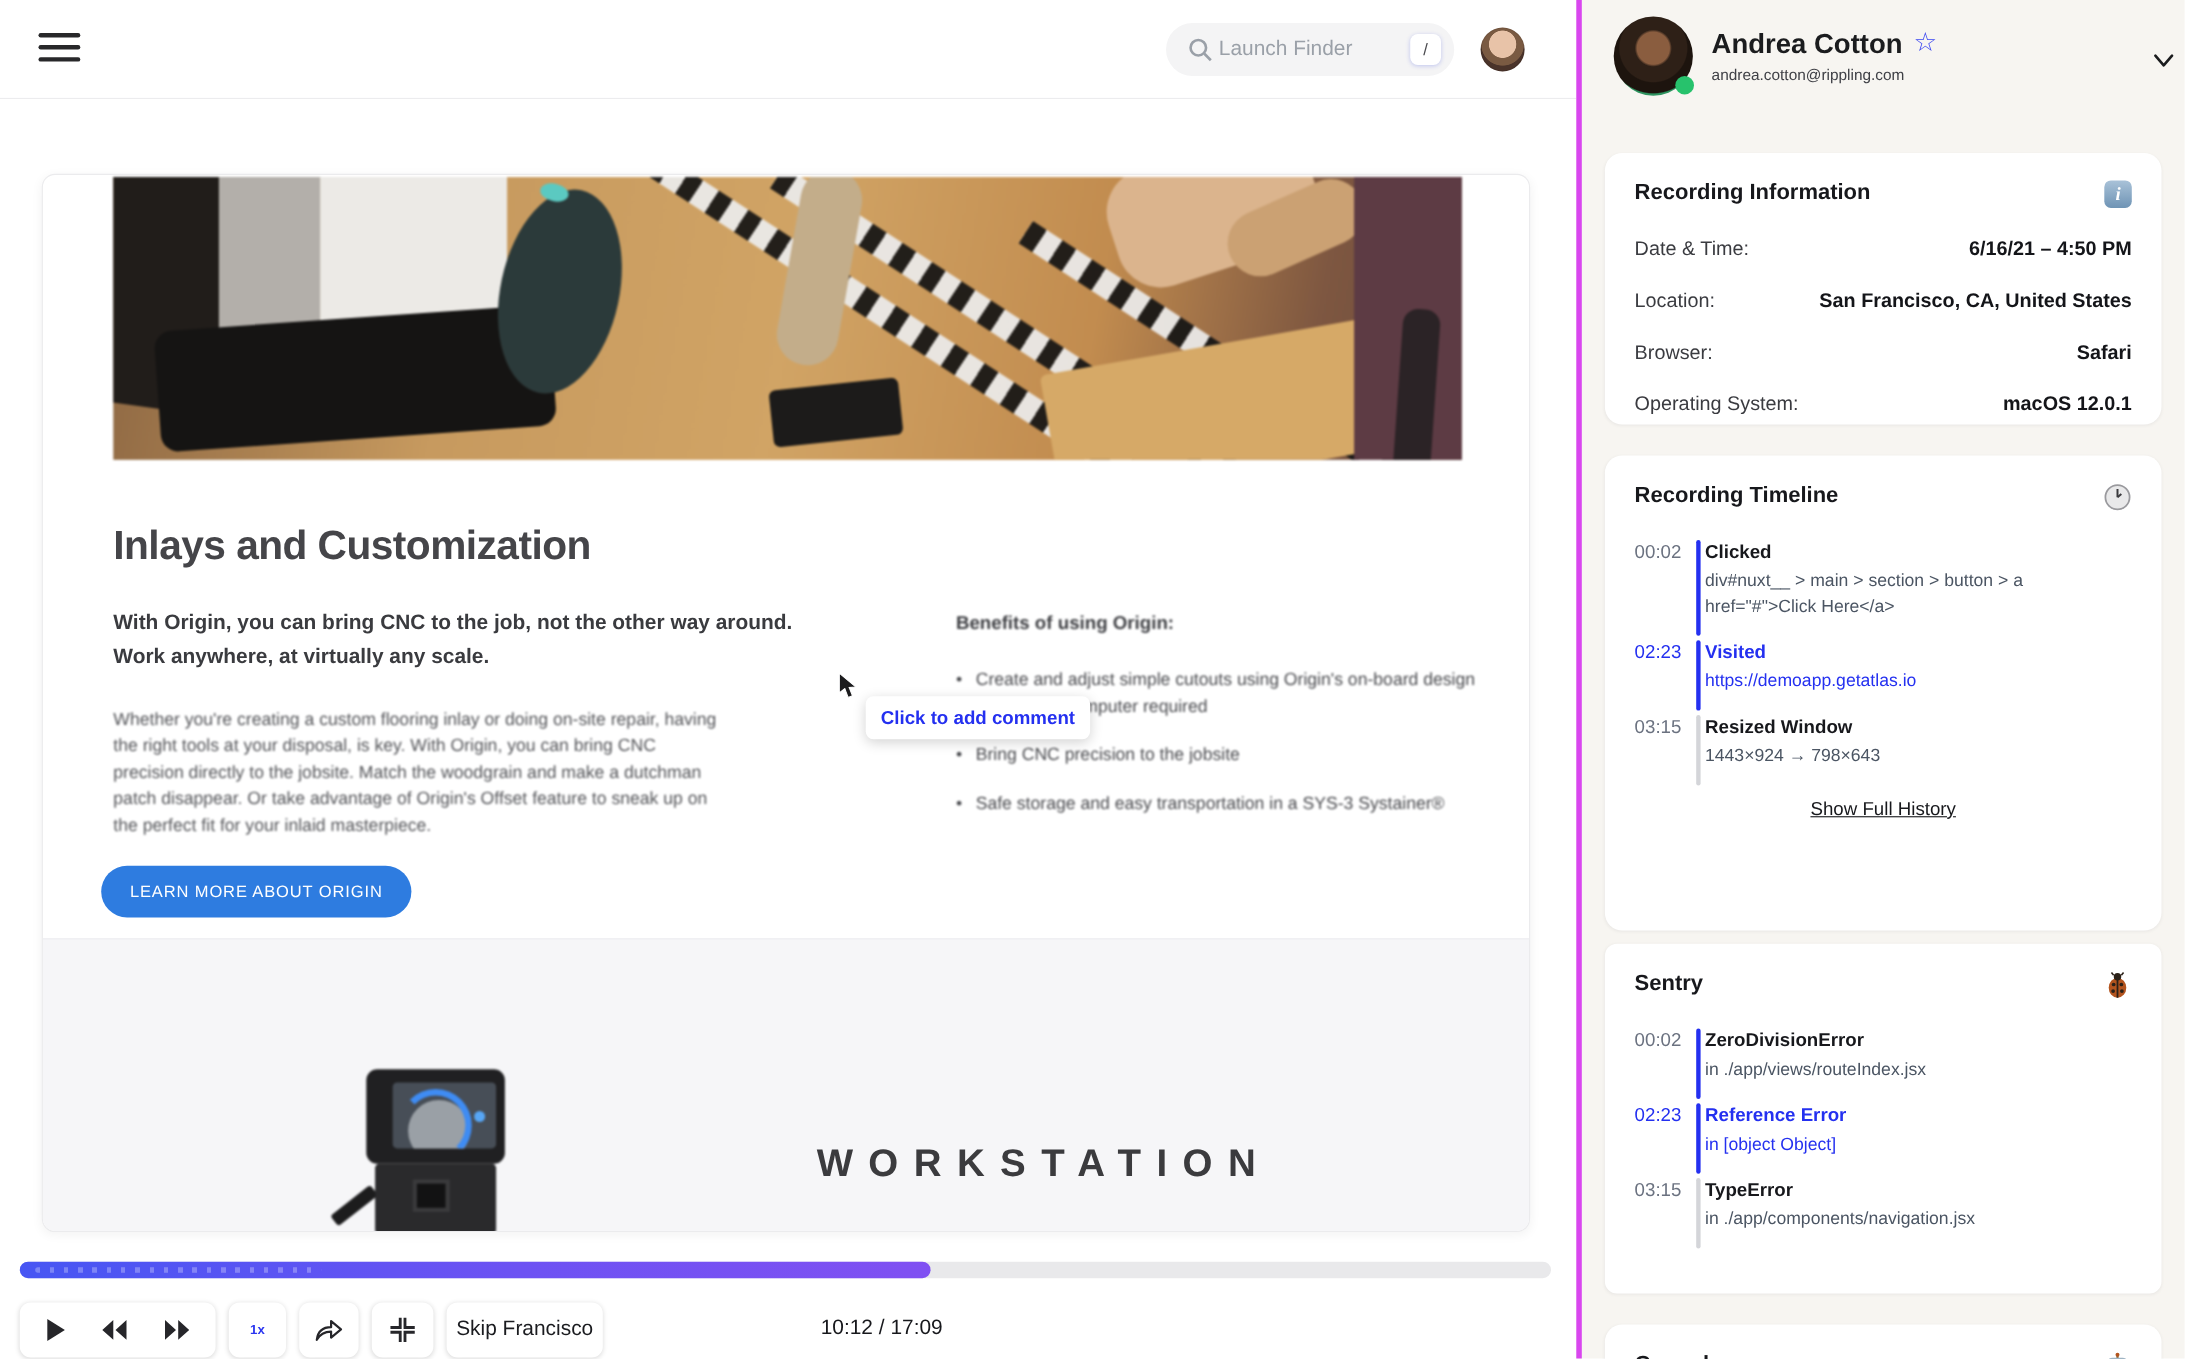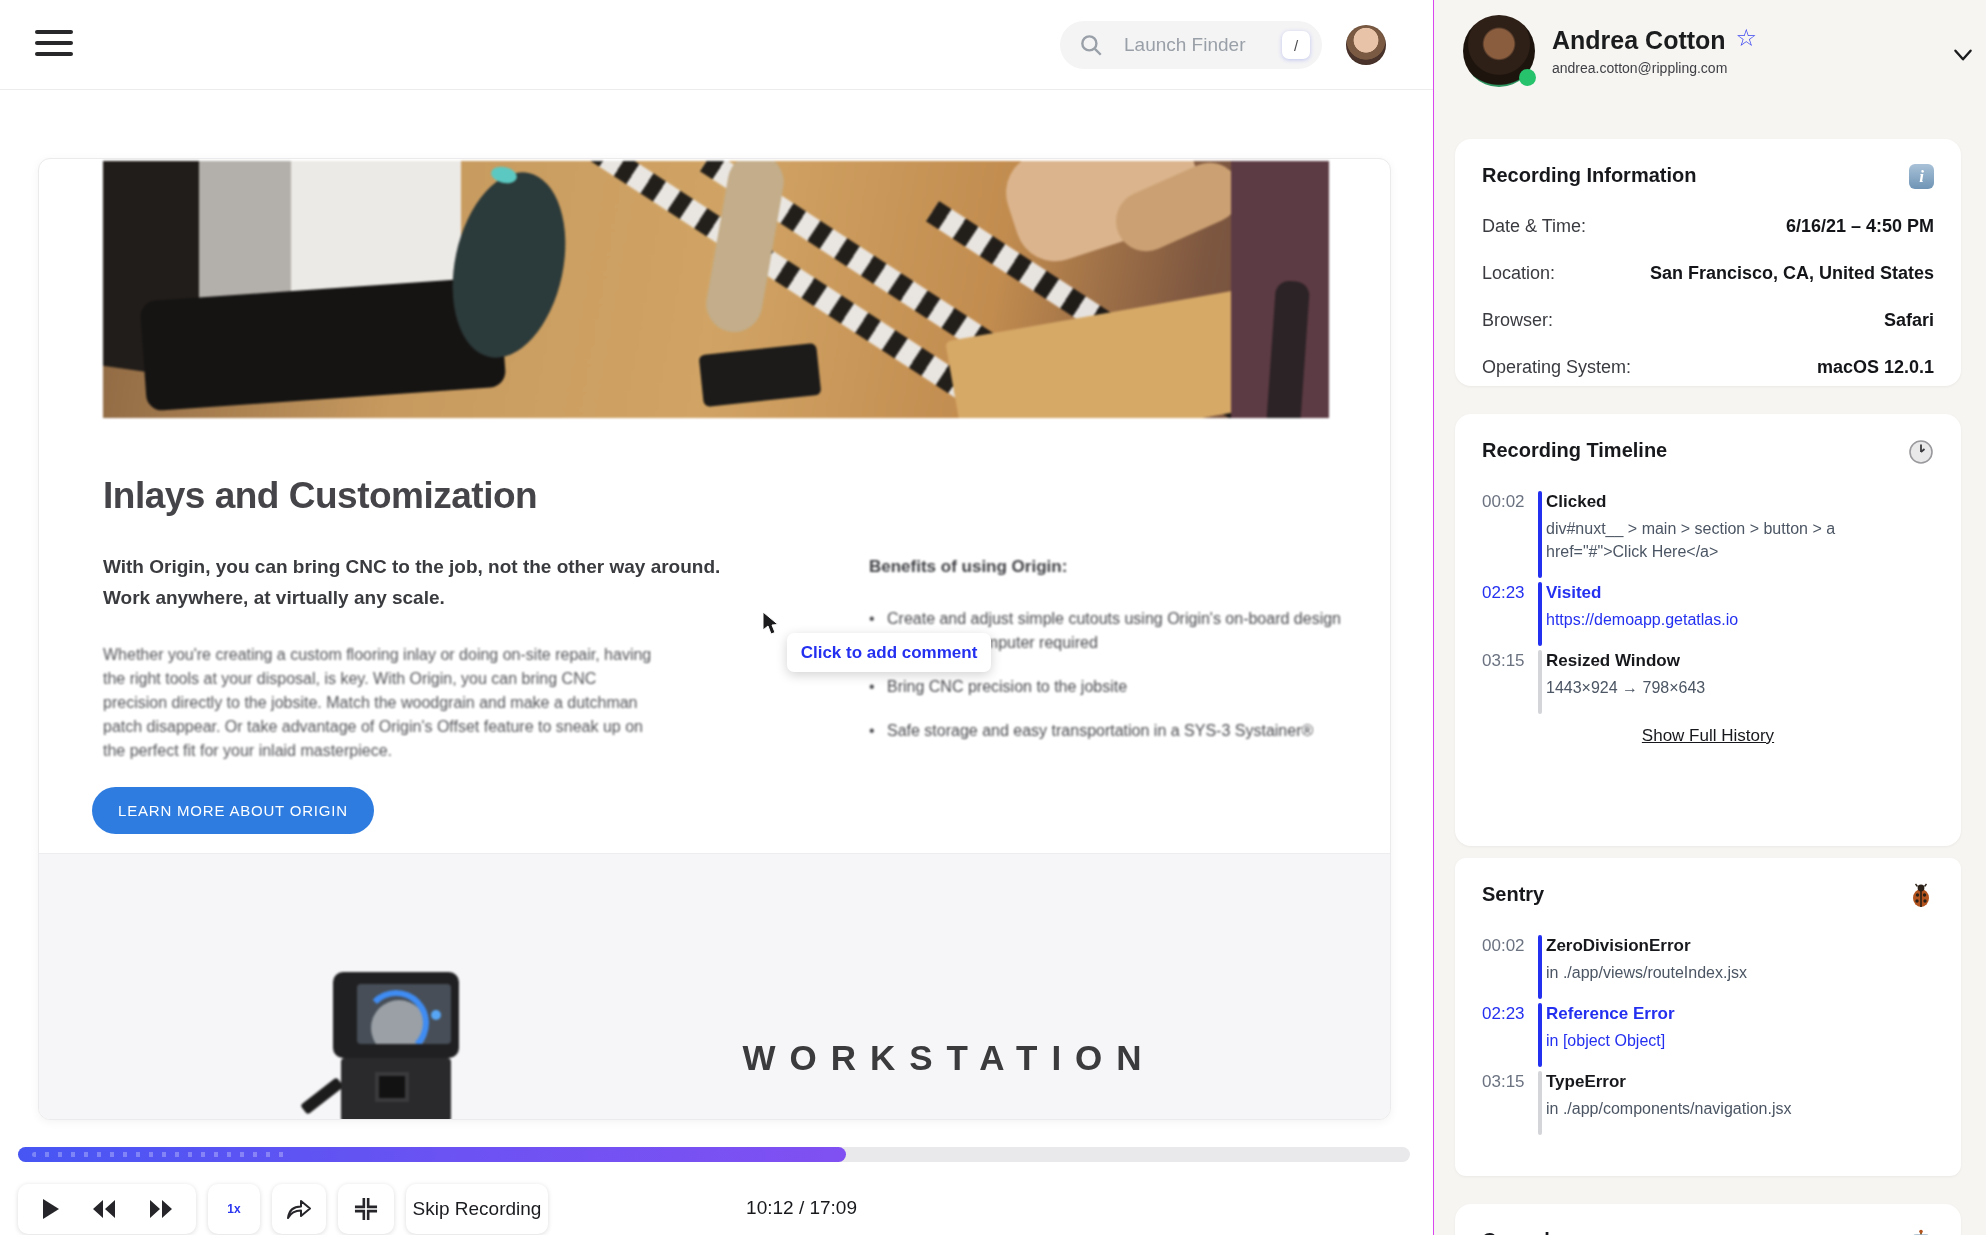--- a/index.html
+++ b/index.html
@@ -5,21 +5,21 @@
   * { margin:0; padding:0; box-sizing:border-box; }
   html,body { width:1986px; height:1235px; overflow:hidden; background:#fff;
               font-family:"Liberation Sans","DejaVu Sans",sans-serif; }
 
   
   #left-pane { position:absolute; left:0; top:0; width:1433px; height:1235px; background:#fff; }
   #topbar { position:absolute; left:0; top:0; width:1433px; height:90px; background:#fff; border-bottom:1px solid #ececee; }
   .hamburger { position:absolute; left:35px; top:30px; width:38px; height:30px; cursor:pointer; }
   .hamburger span { display:block; height:4px; background:#28282a; border-radius:2px; margin-bottom:7px; }
   .search-pill { position:absolute; left:1060px; top:21px; width:262px; height:48px; background:#f4f4f5; border-radius:24px; display:flex; align-items:center; padding:0 12px 0 18px; }
-  .search-pill .ph { color:#9aa0a8; font-size:19px; margin-left:20px; flex:1; }
+  .search-pill .ph { color:#9aa0a8; font-size:19px; margin-left:4px; flex:1; }
   .kbd-slash { width:28px; height:28px; background:#fff; border-radius:7px; box-shadow:0 1px 4px rgba(40,60,220,.25); display:flex; align-items:center; justify-content:center; font-size:15px; color:#4a4a4e; }
   .tb-avatar { position:absolute; left:1346px; top:25px; width:40px; height:40px; border-radius:50%;
     background:radial-gradient(circle at 50% 38%, #e8c3a8 0 38%, #7a5a42 40% 60%, #4a332a 62% 100%); box-shadow:inset 0 0 0 1px rgba(0,0,0,.08); }
 
   #url-row { position:absolute; left:0; top:91px; width:1433px; height:66px; }
   .back-arrow { position:absolute; left:40px; top:113px; width:26px; height:26px; }
   .url-text { position:absolute; left:74px; top:115px; font-size:17px; color:#6e7380; letter-spacing:.1px; }
 
   
   #replay-card { position:absolute; left:38px; top:158px; width:1353px; height:962px; background:#fff; border:1px solid #ebebed; border-radius:12px; box-shadow:0 2px 10px rgba(0,0,0,.05); overflow:hidden; }
@@ -61,21 +61,21 @@
       background:repeating-linear-gradient(90deg,rgba(255,255,255,.28) 0 4px,transparent 4px 13px); }
   .ctrl { position:absolute; top:1184px; height:50px; background:#fff; border-radius:10px; box-shadow:0 1px 5px rgba(0,0,0,.14); display:flex; align-items:center; justify-content:center; cursor:pointer; border:none; font-family:inherit; }
   #ctrl-group { left:18px; width:178px; justify-content:space-between; padding:0 22px; }
   #speed-btn { left:208px; width:52px; color:#2b36f0; font-weight:700; font-size:12px; }
   #share-btn { left:272px; width:54px; }
   #collapse-btn { left:338px; width:56px; }
   #skip-btn { left:406px; width:142px; font-size:19px; color:#1b1c20; }
   .time-display { position:absolute; right:576px; top:1197px; font-size:19px; color:#17181c; font-weight:500; }
 
   
-  #sidebar { position:absolute; left:1433px; top:0; width:553px; height:1235px; background:#f7f5f1; border-left:1px solid #d946ef;padding-left:28px; }
+  #sidebar { position:absolute; left:1433px; top:0; width:553px; height:1235px; background:#f7f5f1; border-left:5px solid #d946ef;padding-left:28px; }
   .sb-avatar { position:absolute; left:29px; top:15px; width:72px; height:72px; border-radius:50%;
     background:radial-gradient(circle at 50% 40%, #8a5d3f 0 26%, #2e2017 30% 54%, #1d140e 56% 72%, #2e9460 74% 100%); }
   .sb-avatar .dot { position:absolute; right:-1px; bottom:1px; width:17px; height:17px; border-radius:50%; background:#27c26c; }
   .sb-name { position:absolute; left:118px; top:26px; font-size:25px; font-weight:700; color:#1b1c1e; }
   .sb-star { position:absolute; top:-2px; margin-left:10px; font-family:"DejaVu Sans",sans-serif; font-size:24px; color:#3b46f1; font-weight:400; cursor:pointer; }
   .sb-email { position:absolute; left:118px; top:60px; font-size:14px; color:#3f4046; }
   .sb-chevron { position:absolute; left:516px; top:42px; width:26px; height:26px; cursor:pointer; }
 
   .card { position:absolute; left:21px; width:506px; background:#fff; border-radius:16px; box-shadow:0 1px 3px rgba(20,20,30,.05); padding:25px 27px; overflow:hidden; }
   .card-head { display:flex; align-items:flex-start; justify-content:space-between; }
@@ -216,21 +216,21 @@
       </svg>
   </button>
   <button class="ctrl" id="collapse-btn">
     <svg width="26" height="26" viewBox="0 0 24 24" fill="none" stroke="#26262a" stroke-width="2.4" stroke-linecap="square">
         <path d="M10 3 V10 H3"></path>
         <path d="M14 3 V10 H21"></path>
         <path d="M10 21 V14 H3"></path>
         <path d="M14 21 V14 H21"></path>
       </svg>
   </button>
-  <button class="ctrl" id="skip-btn">Skip Recording</button>
+  <button class="ctrl" id="skip-btn">Skip Francisco</button>
   <div class="time-display">10:12 / 17:09</div>
 </div>
 
 <div id="sidebar">
 
   <div class="sb-avatar">
       <div class="dot"></div>
     </div>
   <div class="sb-name"><span>Andrea Cotton</span><span class="sb-star">☆</span></div>
   <div class="sb-email">andrea.cotton@rippling.com</div>

